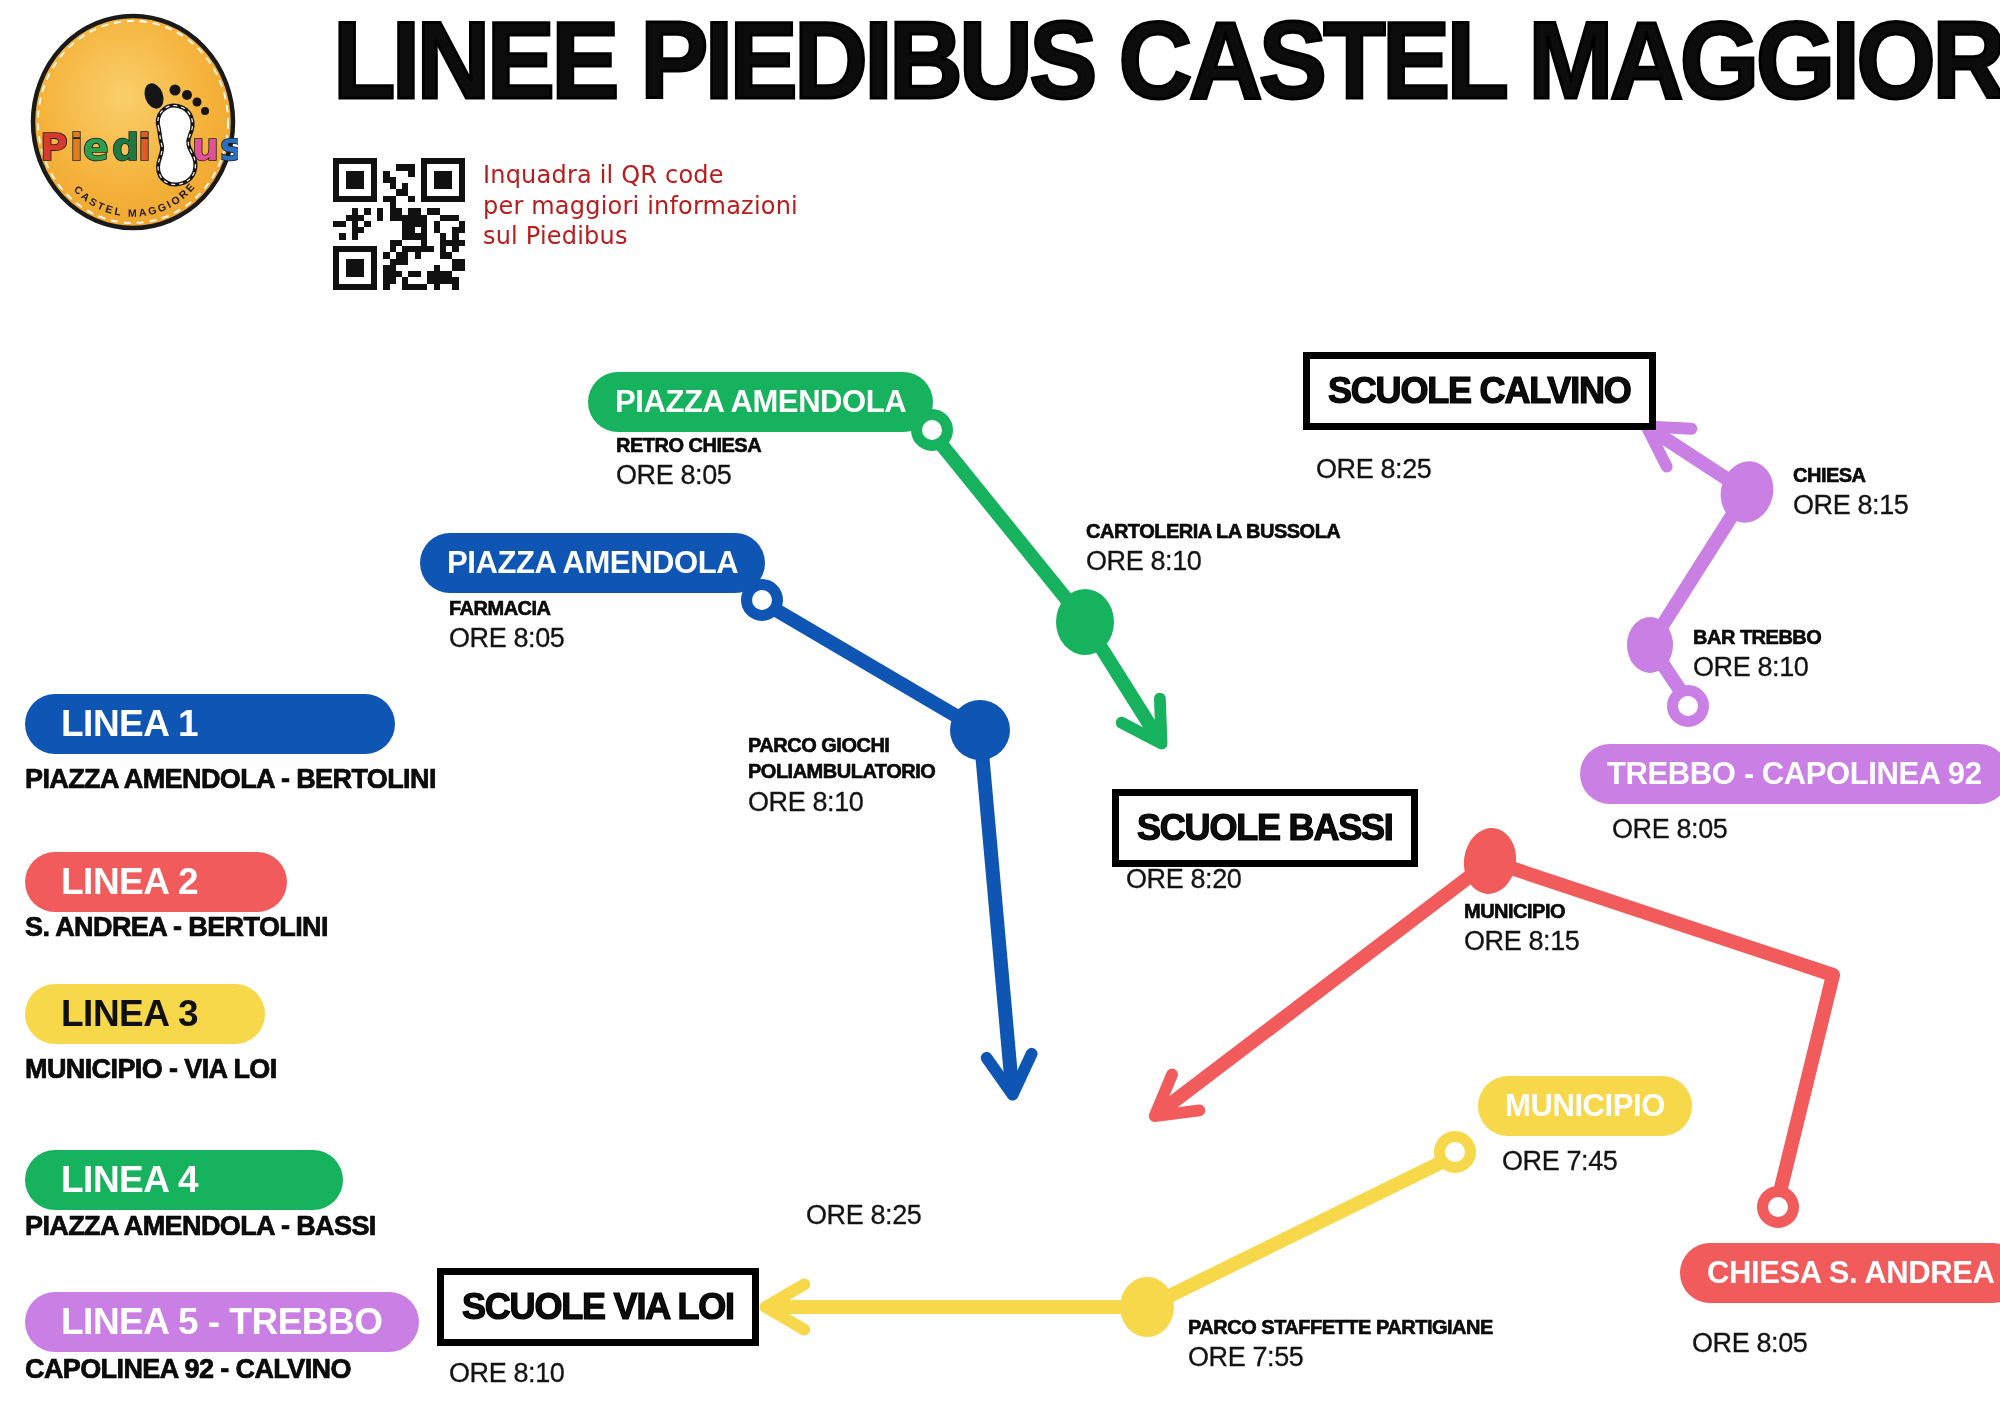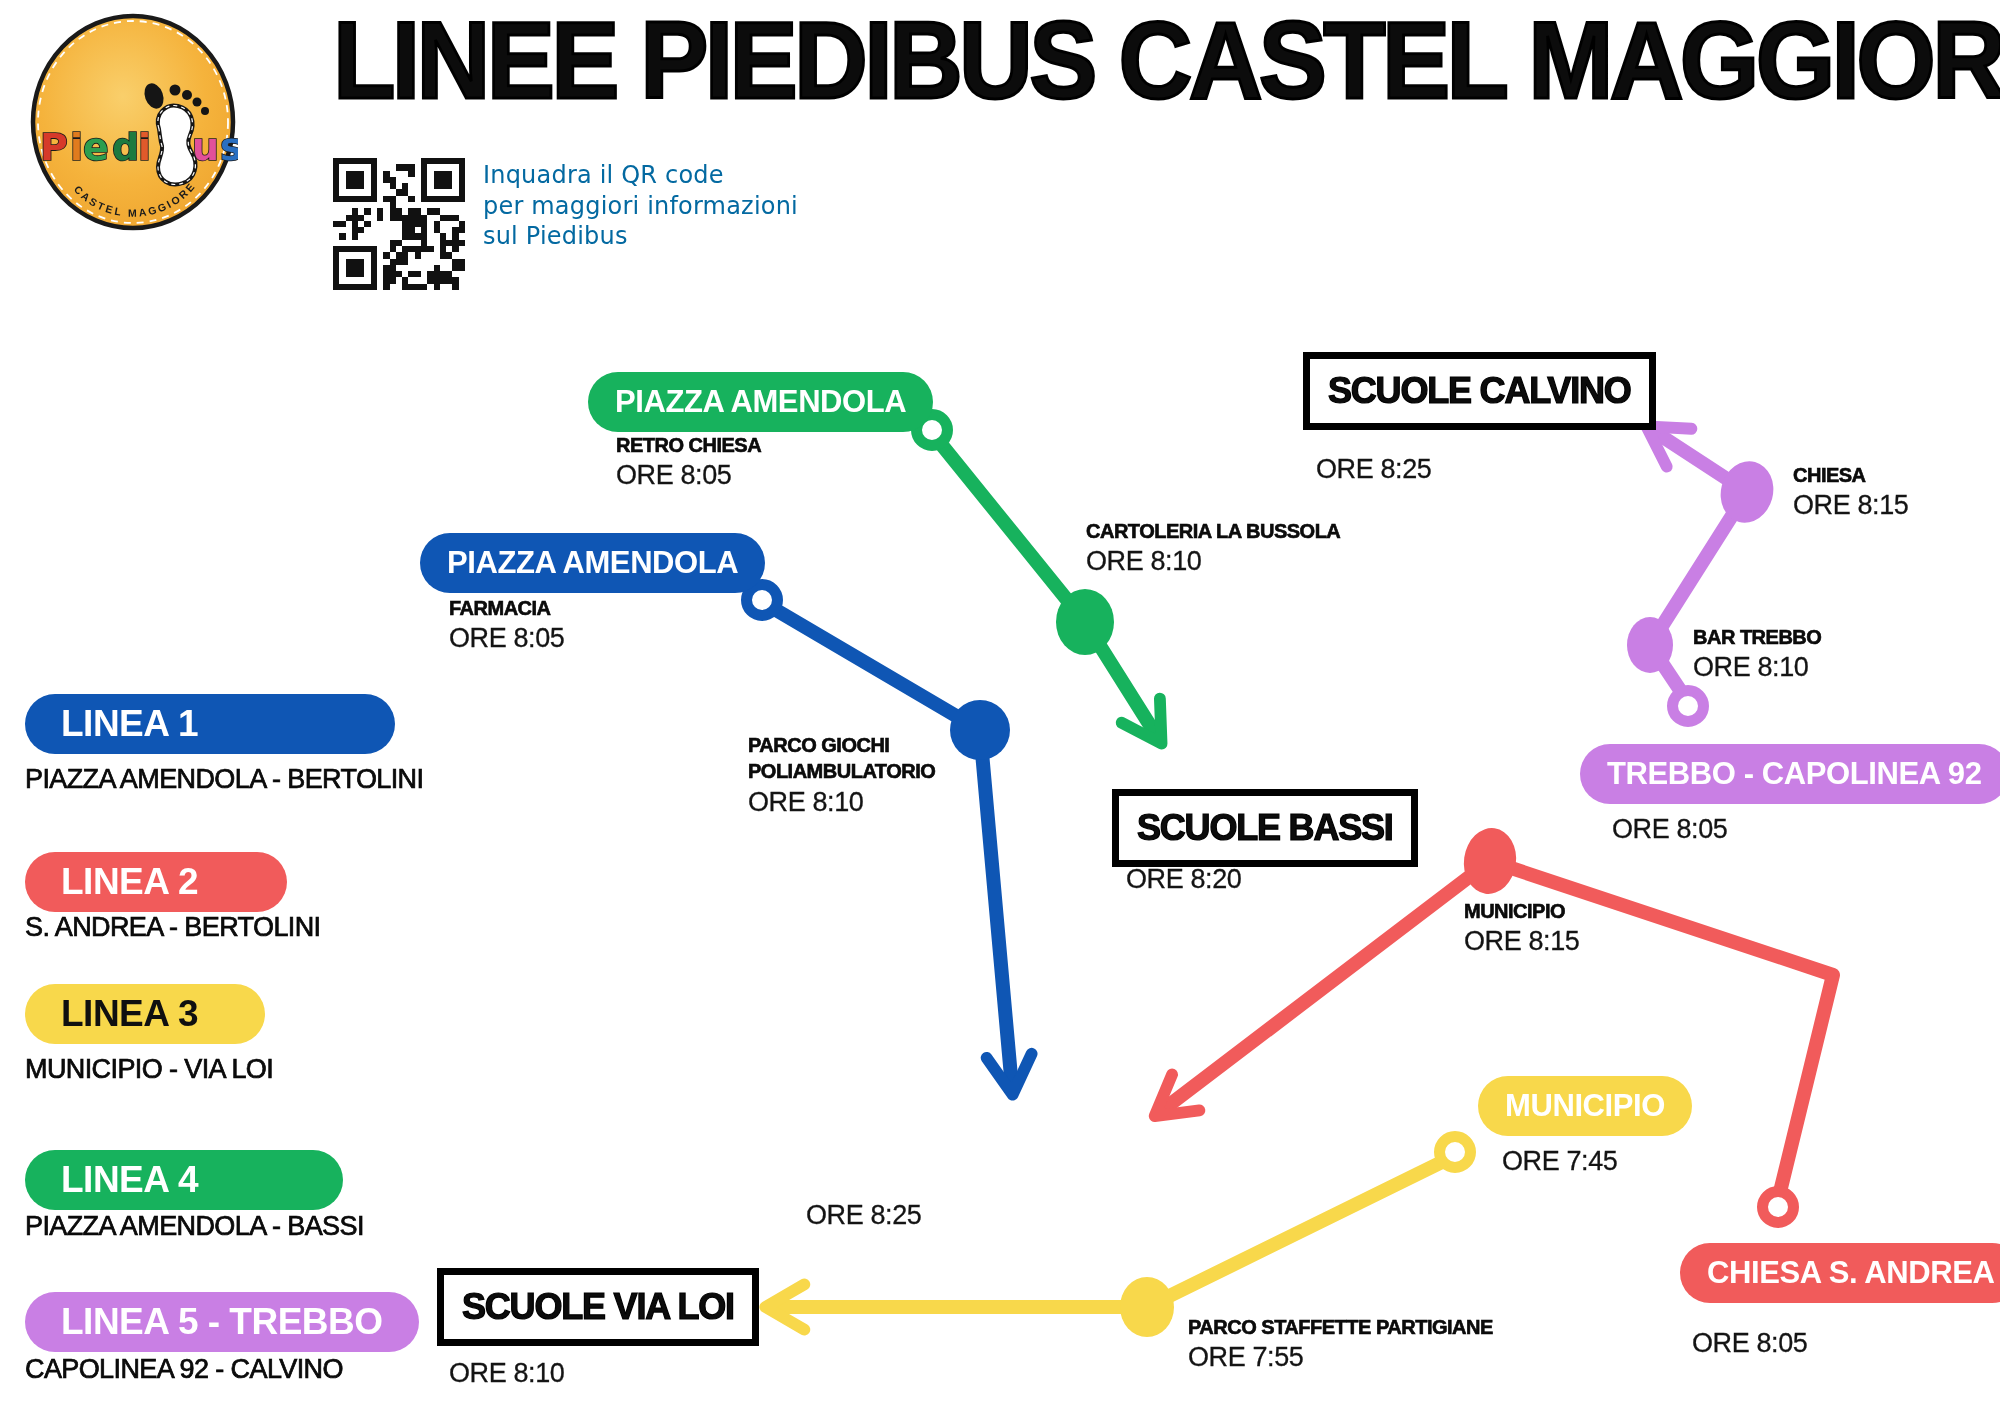--- a/index.html
+++ b/index.html
@@ -10,26 +10,26 @@
   html,body{width:2000px;height:1414px;background:#fff;overflow:hidden}
   body{font-family:"Liberation Sans",sans-serif;color:var(--c-ink)}
   .canvas{position:relative;width:2000px;height:1414px;background:#fff}
   .abs{position:absolute}
 
   
   .title{left:333px;top:2px;font-size:110px;line-height:1.05;font-weight:bold;
     letter-spacing:-4px;white-space:nowrap;-webkit-text-stroke:3px #000;
     transform:scaleX(.93);transform-origin:left top}
   .qr-caption{left:483px;top:160px;font-family:"DejaVu Sans",sans-serif;
-    font-size:24px;line-height:1.28;color:#0369a1;letter-spacing:.2px}
+    font-size:24px;line-height:1.28;color:#b91c1c;letter-spacing:.2px}
 
   
   .legend-pill{display:inline-block;border-radius:999px;padding:9px 36px;
     font-size:37px;font-weight:bold;color:#fff;letter-spacing:-.5px;white-space:nowrap}
-  .legend-caption{font-size:27px;font-weight:normal;letter-spacing:-.6px;
+  .legend-caption{font-size:27px;font-weight:bold;letter-spacing:-.6px;
     -webkit-text-stroke:.7px #000;white-space:nowrap}
   .bg-blue{background:var(--c-blue)} .bg-red{background:var(--c-red)}
   .bg-yellow{background:var(--c-yellow);color:#101010}
   .bg-green{background:var(--c-green)} .bg-purple{background:var(--c-purple)}
 
   
   .pill{display:inline-block;border-radius:999px;padding:12px 27px;
     font-size:31px;font-weight:bold;color:#fff;letter-spacing:-.4px;white-space:nowrap}
   .school-box{display:inline-block;background:#fff;border:7px solid #000;
     padding:11px 18px;font-size:36px;font-weight:bold;letter-spacing:-1.2px;

